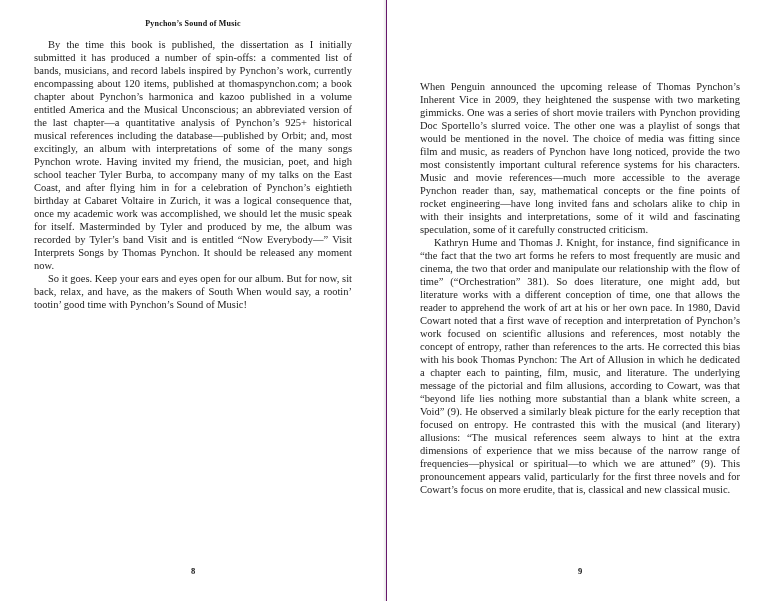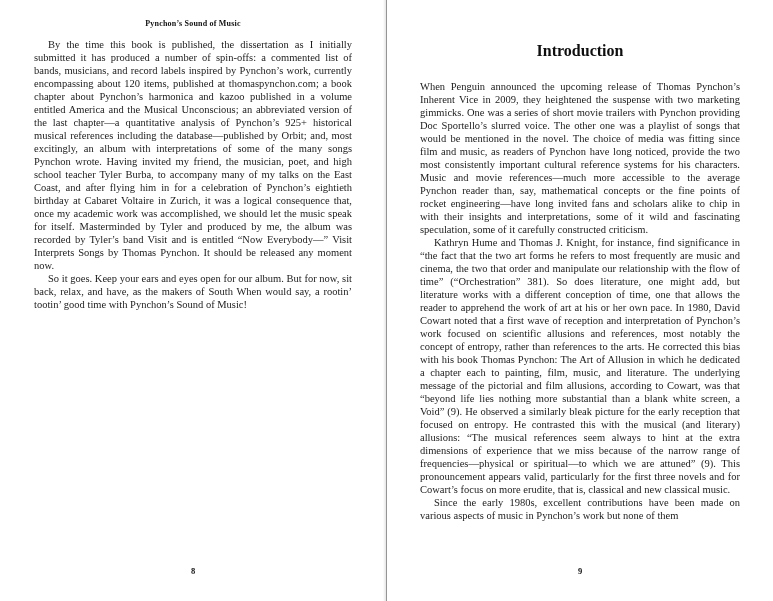--- a/index.html
+++ b/index.html
@@ -4,21 +4,21 @@
 <style>
   html, body {
     margin: 0;
     padding: 0;
     background: #ffffff;
   }
   .spread {
     position: relative;
     width: 773px;
     height: 601px;
-    background: #a3a3a3;
+    background: #701a75;
     overflow: hidden;
     font-family: "Liberation Serif", "DejaVu Serif", serif;
     color: #1b1b1b;
   }
   .page {
     position: absolute;
     top: 0;
     width: 386px;
     height: 601px;
     background: #ffffff;
@@ -99,22 +99,20 @@
     <div class="body-block left-body">
         <p class="para indent"><span>By the time this book is published, the dissertation as I initially submitted it has produced a number of spin-offs: a commented list of bands, musicians, and record labels inspired by Pynchon’s work, currently encompassing about 120 items, published at thomaspynchon.com; a book chapter about Pynchon’s harmonica and kazoo published in a volume entitled </span><span class="it">America and the Musical Unconscious</span><span>; an abbreviated version of the last chapter—a quantitative analysis of Pynchon’s 925+ historical musical references including the database—published by </span><span class="it">Orbit</span><span>; and, most excitingly, an album with interpretations of some of the many songs Pynchon wrote. Having invited my friend, the musician, poet, and high school teacher Tyler Burba, to accompany many of my talks on the East Coast, and after flying him in for a celebration of Pynchon’s eightieth birthday at Cabaret Voltaire in Zurich, it was a logical consequence that, once my academic work was accomplished, we should let the music speak for itself. Masterminded by Tyler and produced by me, the album was recorded by Tyler’s band Visit and is entitled </span><span class="it">“Now Everybody—” Visit Interprets Songs by Thomas Pynchon</span><span>. It should be released any moment now.</span></p>
         <p class="para indent"><span>So it goes. Keep your ears and eyes open for our album. But for now, sit back, relax, and have, as the makers of </span><span class="it">South When</span><span> would say, a rootin’ tootin’ good time with </span><span class="it">Pynchon’s Sound of Music</span><span>!</span></p>
       </div>
     <div class="page-number">8</div>
   </div>
 
   <div class="gutter"></div>
 
   <div class="page right">
-    <h1 class="chapter-title">Introduction</h1>
     <div class="body-block right-body">
         <p class="para"><span>When Penguin announced the upcoming release of Thomas Pynchon’s </span><span class="it">Inherent Vice</span><span> in 2009, they heightened the suspense with two marketing gimmicks. One was a series of short movie trailers with Pynchon providing Doc Sportello’s slurred voice. The other one was a playlist of songs that would be mentioned in the novel. The choice of media was fitting since film and music, as readers of Pynchon have long noticed, provide the two most consistently important cultural reference systems for his characters. Music and movie references—much more accessible to the average Pynchon reader than, say, mathematical concepts or the fine points of rocket engineering—have long invited fans and scholars alike to chip in with their insights and interpretations, some of it wild and fascinating speculation, some of it carefully constructed criticism.</span></p>
         <p class="para indent"><span>Kathryn Hume and Thomas J. Knight, for instance, find significance in “the fact that the two art forms he refers to most frequently are music and cinema, the two that order and manipulate our relationship with the flow of time” (“Orchestration” 381). So does literature, one might add, but literature works with a different conception of time, one that allows the reader to apprehend the work of art at his or her own pace. In 1980, David Cowart noted that a first wave of reception and interpretation of Pynchon’s work focused on scientific allusions and references, most notably the concept of entropy, rather than references to the arts. He corrected this bias with his book </span><span class="it">Thomas Pynchon: The Art of Allusion</span><span> in which he dedicated a chapter each to painting, film, music, and literature. The underlying message of the pictorial and film allusions, according to Cowart, was that “beyond life lies nothing more substantial than a blank white screen, a Void” (9). He observed a similarly bleak picture for the early reception that focused on entropy. He contrasted this with the musical (and literary) allusions: “The musical references seem always to hint at the extra dimensions of experience that we miss because of the narrow range of frequencies—physical or spiritual—to which we are attuned” (9). This pronouncement appears valid, particularly for the first three novels and for Cowart’s focus on more erudite, that is, classical and new classical music.</span></p>
-        <p class="para indent"><span>Since the early 1980s, excellent contributions have been made on various aspects of music in Pynchon’s work but none of them</span></p>
       </div>
     <div class="page-number">9</div>
   </div>
 
 </div>
 
 </body></html>

